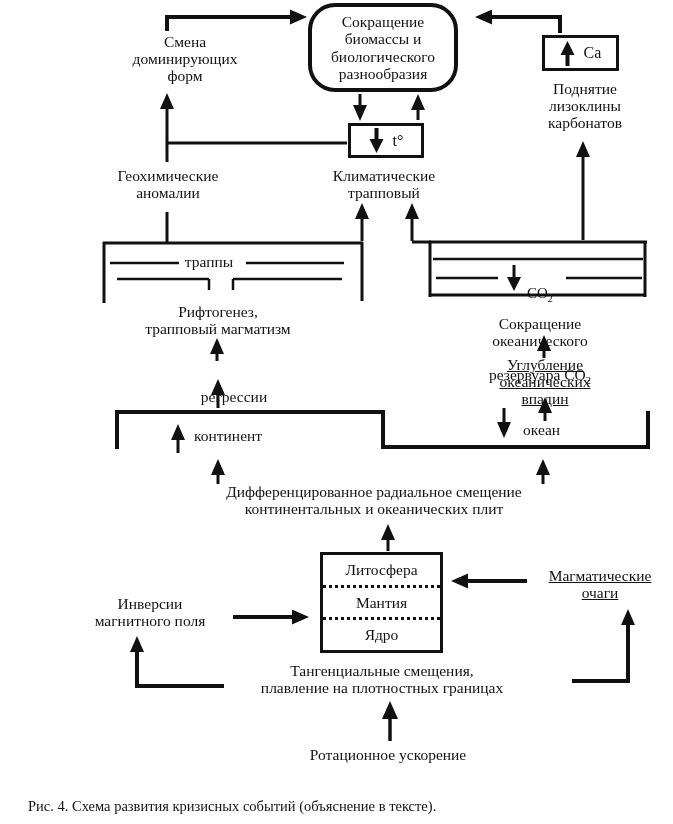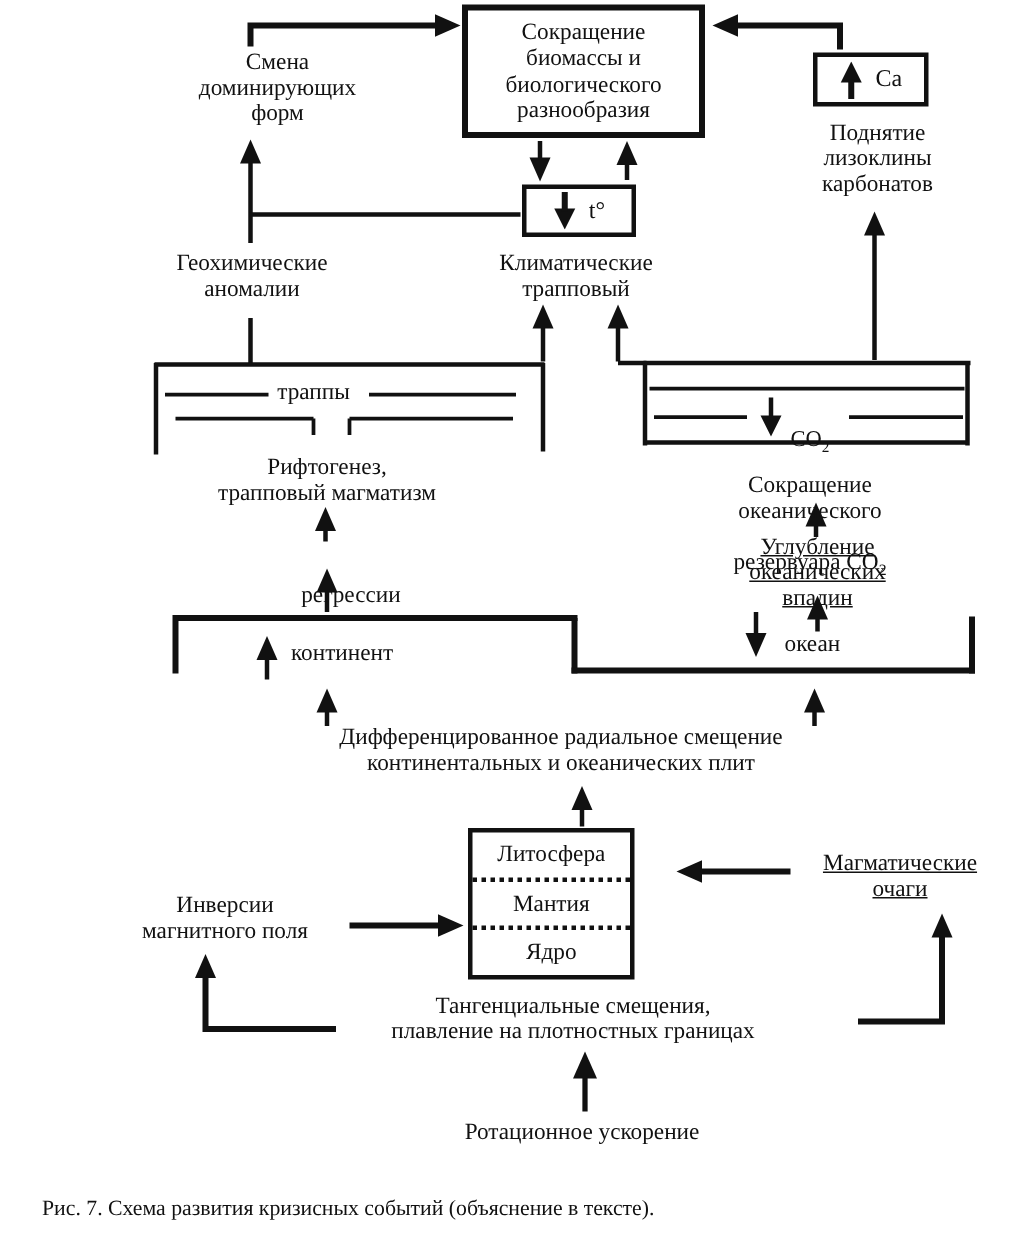--- a/index.html
+++ b/index.html
@@ -173,21 +173,21 @@
       <polyline points="572,681 628,681 628,623" stroke-width="4"></polyline>
       <polygon points="628,609 621,625 635,625"></polygon>
     </g>
 
     <g>
       <line x1="390" y1="741" x2="390" y2="717" stroke-width="3.5"></line>
       <polygon points="390,701 382,719 398,719"></polygon>
     </g>
   </svg>
 
-  <div class="bx biomass" style="left:308px; top:3px; width:162px; height:89px;">Сокращение
+  <div class="bx biomass" style="left:308px; top:3px; width:150px; height:89px;border-radius:27px;">Сокращение
 биомассы и
 биологического
 разнообразия</div>
 
   <div class="bx" style="left:542px; top:35px; width:77px; height:36px; border-width:3.5px;">
     <div class="row">
       <svg width="15" height="25" viewBox="0 0 15 25">
         <polygon points="7.5,0 0.5,14 14.5,14" fill="#111"></polygon>
           <rect x="5.5" y="12" width="4" height="13" fill="#111"></rect>
       </svg>
@@ -198,21 +198,21 @@
   <div class="bx" style="left:348px; top:123px; width:76px; height:35px;">
     <div class="row">
       <svg width="15" height="25" viewBox="0 0 15 25">
         <polygon points="7.5,25 0.5,11 14.5,11" fill="#111"></polygon>
           <rect x="5.5" y="0" width="4" height="13" fill="#111"></rect>
       </svg>
       <span>t°</span>
     </div>
   </div>
 
-  <div class="bx earthbox" style="left:312px; top:552px; width:111px; height:101px;">
+  <div class="bx earthbox" style="left:320px; top:552px; width:123px; height:101px;">
     <div class="layer">Литосфера</div>
     <div class="layer mid">Мантия</div>
     <div class="layer">Ядро</div>
   </div>
 
   <div class="lbl" style="left:185px; top:33px;">Смена
 доминирующих
 форм</div>
   <div class="lbl" style="left:585px; top:80px;">Поднятие
 лизоклины
@@ -242,15 +242,15 @@
   <div class="lbl" style="left:374px; top:483px;">Дифференцированное радиальное смещение
 континентальных и океанических плит</div>
   <div class="lbl" style="left:150px; top:595px;">Инверсии
 магнитного поля</div>
   <div class="lbl" style="left:600px; top:567px;text-decoration:underline;">Магматические
 очаги</div>
   <div class="lbl" style="left:382px; top:662px;">Тангенциальные смещения,
 плавление на плотностных границах</div>
   <div class="lbl" style="left:388px; top:746px;">Ротационное ускорение</div>
 
-  <div class="caption" style="left:28px; top:798px;">Рис. 7. Схема развития кризисных событий (объяснение в тексте).</div>
+  <div class="caption" style="left:28px; top:798px;">Рис. 4. Схема развития кризисных событий (объяснение в тексте).</div>
 
 </div>
 
 </body></html>

